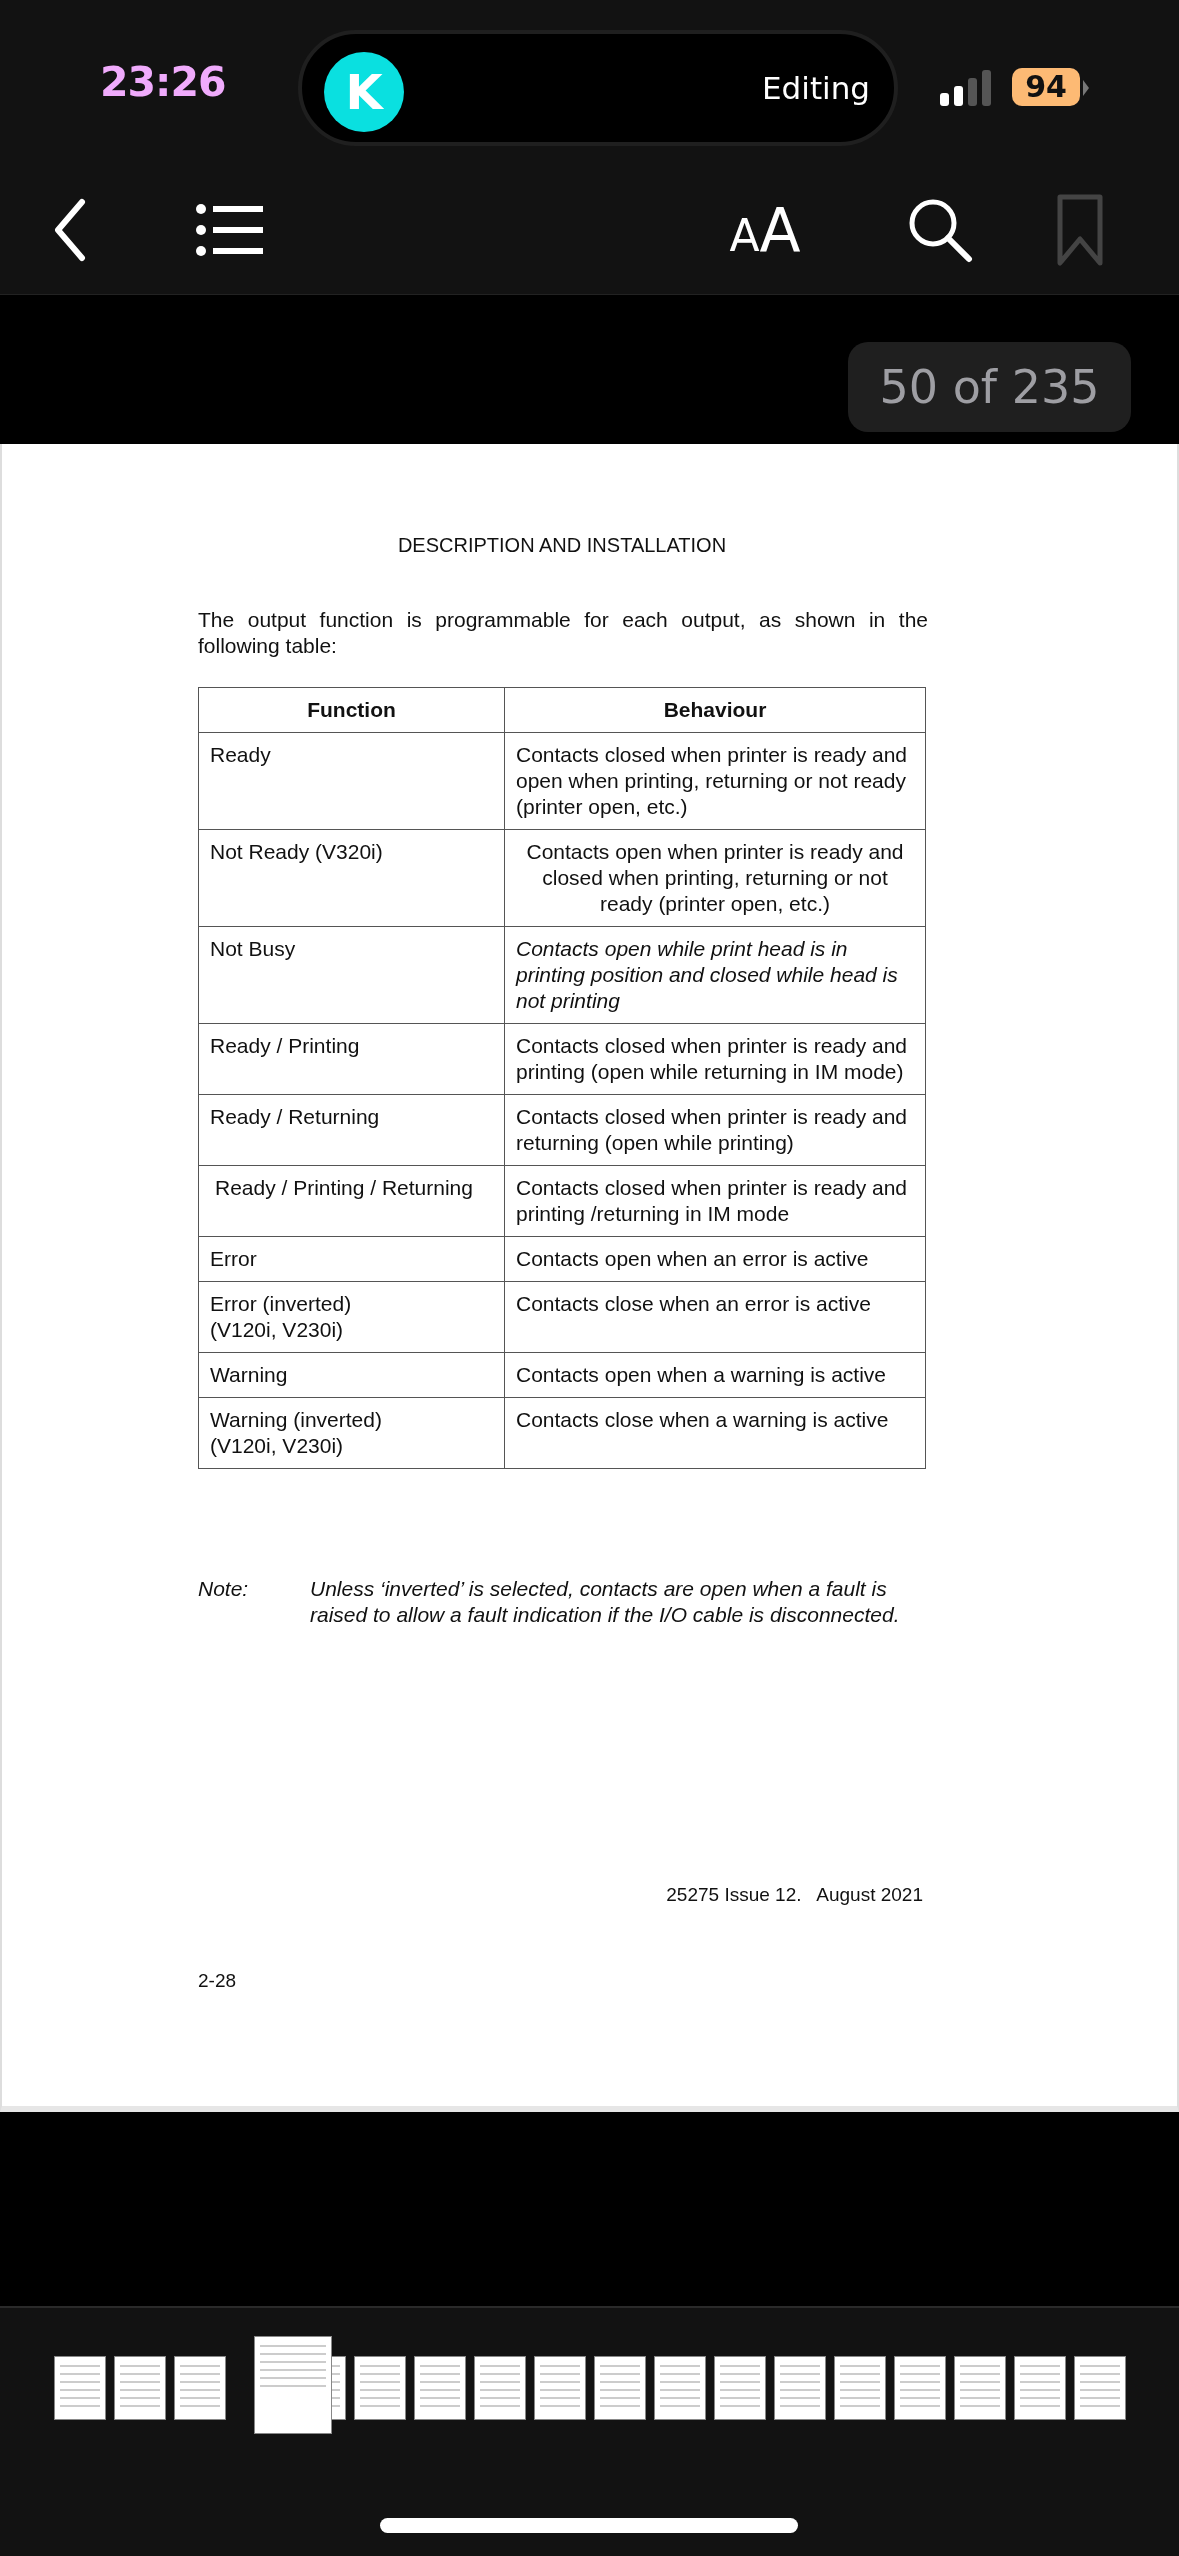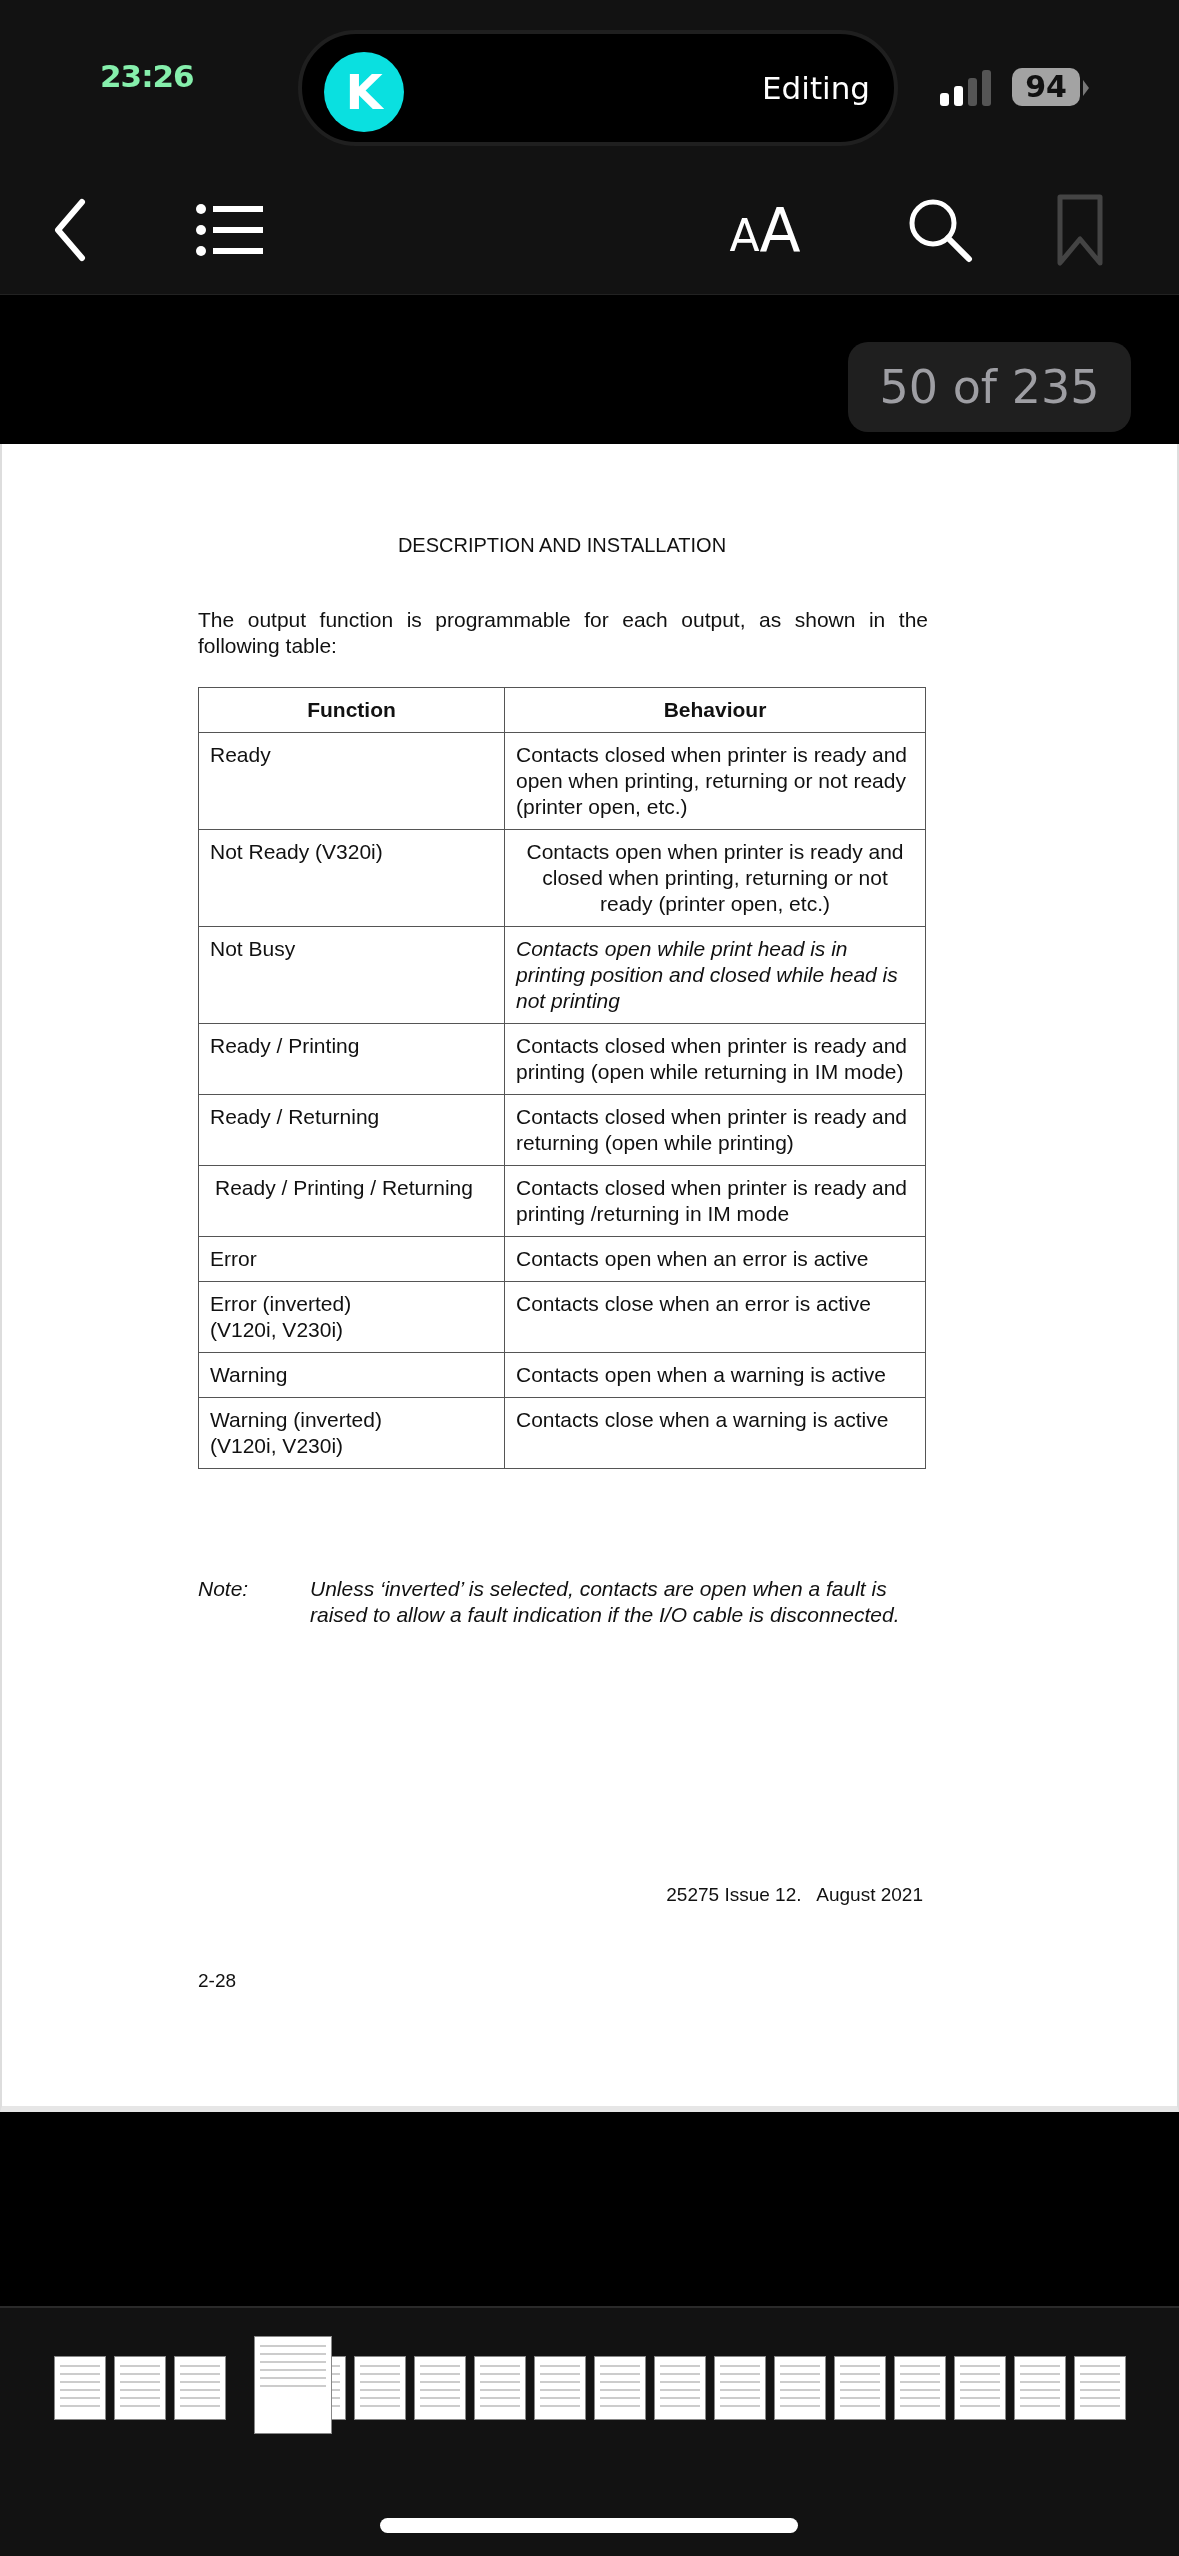--- a/index.html
+++ b/index.html
@@ -1,25 +1,25 @@
 <!DOCTYPE html>
 <html><head>
 <meta charset="utf-8">
 <style>
   html, body { margin:0; padding:0; }
   body { width:1179px; height:2556px; background:#000; position:relative; overflow:hidden; font-family:"Liberation Sans", sans-serif; }
   .top { position:absolute; left:0; top:0; width:1179px; height:294px; background:#121212; border-bottom:1px solid #222; }
-  .time { position:absolute; left:100px; top:58px; color:#86efac; font-size:31px; font-weight:bold; font-family:"DejaVu Sans", sans-serif; letter-spacing:-1px; }
+  .time { position:absolute; left:100px; top:58px; color:#f0abfc; font-size:41px; font-weight:bold; font-family:"DejaVu Sans", sans-serif; letter-spacing:-1px; }
   .island { position:absolute; left:298px; top:30px; width:600px; height:116px; border-radius:58px; background:#000; border:4px solid #1f1f1f; box-sizing:border-box; }
   .kapp { position:absolute; left:22px; top:18px; width:80px; height:80px; border-radius:50%; background:#0ae0e0; display:flex; align-items:center; justify-content:center; }
   .kapp span { color:#fff; font-weight:bold; font-size:48px; font-family:"DejaVu Sans", sans-serif; }
   .editing { position:absolute; right:24px; top:36px; color:#fff; font-size:31px; font-family:"DejaVu Sans", sans-serif; }
   .signal { position:absolute; left:940px; top:70px; width:50px; height:36px; }
   .signal i { position:absolute; bottom:0; width:9px; border-radius:3px; background:#fff; }
-  .battery { position:absolute; left:1012px; top:68px; width:68px; height:38px; border-radius:10px; background:#a3a3a3; color:#111; font-weight:bold; font-size:30px; text-align:center; line-height:38px; font-family:"DejaVu Sans", sans-serif; }
+  .battery { position:absolute; left:1012px; top:68px; width:68px; height:38px; border-radius:10px; background:#fdba74; color:#111; font-weight:bold; font-size:30px; text-align:center; line-height:38px; font-family:"DejaVu Sans", sans-serif; }
   .battery-tip { position:absolute; left:1083px; top:80px; width:0; height:0; border-top:8px solid transparent; border-bottom:8px solid transparent; border-left:6px solid #777; }
   .tb { position:absolute; top:190px; height:80px; display:flex; align-items:center; justify-content:center; }
   .page-pill { position:absolute; left:848px; top:342px; width:283px; height:90px; border-radius:20px; background:#1f1f1f; color:#9e9ea3; font-size:46px; text-align:center; line-height:90px; font-family:"DejaVu Sans", sans-serif; }
   .page { position:absolute; left:0; top:444px; width:1179px; height:1668px; background:#fff; border-bottom:6px solid #e6e6e6; box-sizing:border-box; border-left:2px solid #ddd; border-right:2px solid #ddd; }
   .hdr { position:absolute; top:90px; left:0; width:1120px; text-align:center; font-size:20px; color:#111; }
   .intro { position:absolute; left:196px; top:163px; width:730px; font-size:21px; line-height:26px; text-align:justify; color:#111; }
   table.ft { position:absolute; left:196px; top:243px; width:728px; border-collapse:collapse; font-size:21px; color:#111; }
   table.ft th, table.ft td { border:1.5px solid #555; vertical-align:top; padding:9px 11px 9px 11px; line-height:26px; }
   table.ft th { font-weight:bold; text-align:center; padding:9px; }
   table.ft td:first-child, table.ft th:first-child { width:278px; }

